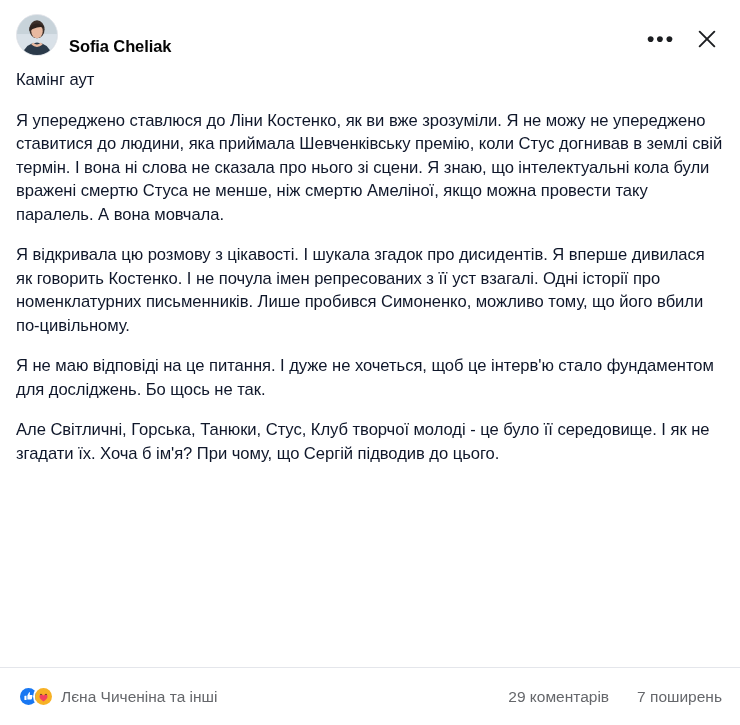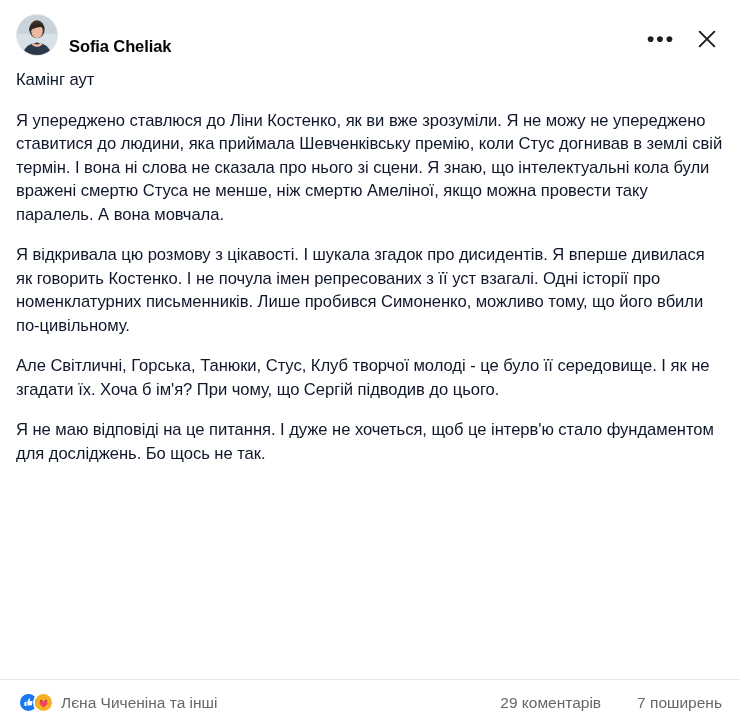--- a/index.html
+++ b/index.html
@@ -105,21 +105,21 @@
   }
   .post-body p {
     margin: 0 0 17px 0;
   }
   .post-body p:last-child { margin-bottom: 0; }
   .footer {
     position: absolute;
     left: 0;
     right: 0;
     bottom: 0;
-    height: 46px;
+    height: 58px;
     border-top: 1px solid #e4e6eb;
     display: flex;
     align-items: center;
     justify-content: space-between;
     padding: 0 18px;
     background: #fff;
   }
   .reactions {
     display: flex;
     align-items: center;
@@ -140,21 +140,21 @@
   .reaction svg { display: block; width: 100%; height: 100%; }
   .reaction-names {
     margin-left: 7px;
     color: #65676b;
     font-size: 15.5px;
     line-height: 20px;
   }
   .counts {
     display: flex;
     align-items: center;
-    gap: 36px;
+    gap: 28px;
     color: #65676b;
     font-size: 15.5px;
   }
   .counts span { cursor: pointer; }
 </style>
 </head>
 <body>
 
 <div class="post">
 
@@ -183,22 +183,22 @@
           <line x1="20" y1="4" x2="4" y2="20" stroke="#1c1e21" stroke-width="2.1" stroke-linecap="round"></line>
         </svg>
       </div>
     </div>
   </div>
 
   <div class="post-body">
     <p>Камінг аут</p>
     <p>Я упереджено ставлюся до Ліни Костенко, як ви вже зрозуміли. Я не можу не упереджено ставитися до людини, яка приймала Шевченківську премію, коли Стус догнивав в землі свій термін. І вона ні слова не сказала про нього зі сцени. Я знаю, що інтелектуальні кола були вражені смертю Стуса не менше, ніж смертю Амеліної, якщо можна провести таку паралель. А вона мовчала.</p>
     <p>Я відкривала цю розмову з цікавості. І шукала згадок про дисидентів. Я вперше дивилася як говорить Костенко. І не почула імен репресованих з її уст взагалі. Одні історії про номенклатурних письменників. Лише пробився Симоненко, можливо тому, що його вбили по-цивільному.</p>
+    <p>Я не маю відповіді на це питання. І дуже не хочеться, щоб це інтерв'ю стало фундаментом для досліджень. Бо щось не так.</p>
     <p>Але Світличні, Горська, Танюки, Стус, Клуб творчої молоді -  це було її середовище. І як не згадати їх. Хоча б ім'я? При чому, що Сергій підводив до цього.</p>
-    <p>Я не маю відповіді на це питання. І дуже не хочеться, щоб це інтерв'ю стало фундаментом для досліджень. Бо щось не так.</p>
   </div>
 
   <div class="footer">
     <div class="reactions">
       <div class="reaction-icons">
         <span class="reaction">
           <svg viewBox="0 0 24 24" xmlns="http://www.w3.org/2000/svg">
             <circle cx="12" cy="12" r="12" fill="#1877f2"></circle>
             <path d="M7 11h2.2v6H7a0.8 0.8 0 0 1-0.8-0.8v-4.4A0.8 0.8 0 0 1 7 11zm3.4-0.4l2.3-4.2c0.3-0.6 1.3-0.5 1.4 0.3l-0.4 3.1h3a1 1 0 0 1 1 1.2l-0.9 4.3a1.3 1.3 0 0 1-1.3 1h-5.1z" fill="#fff"></path>
           </svg>

